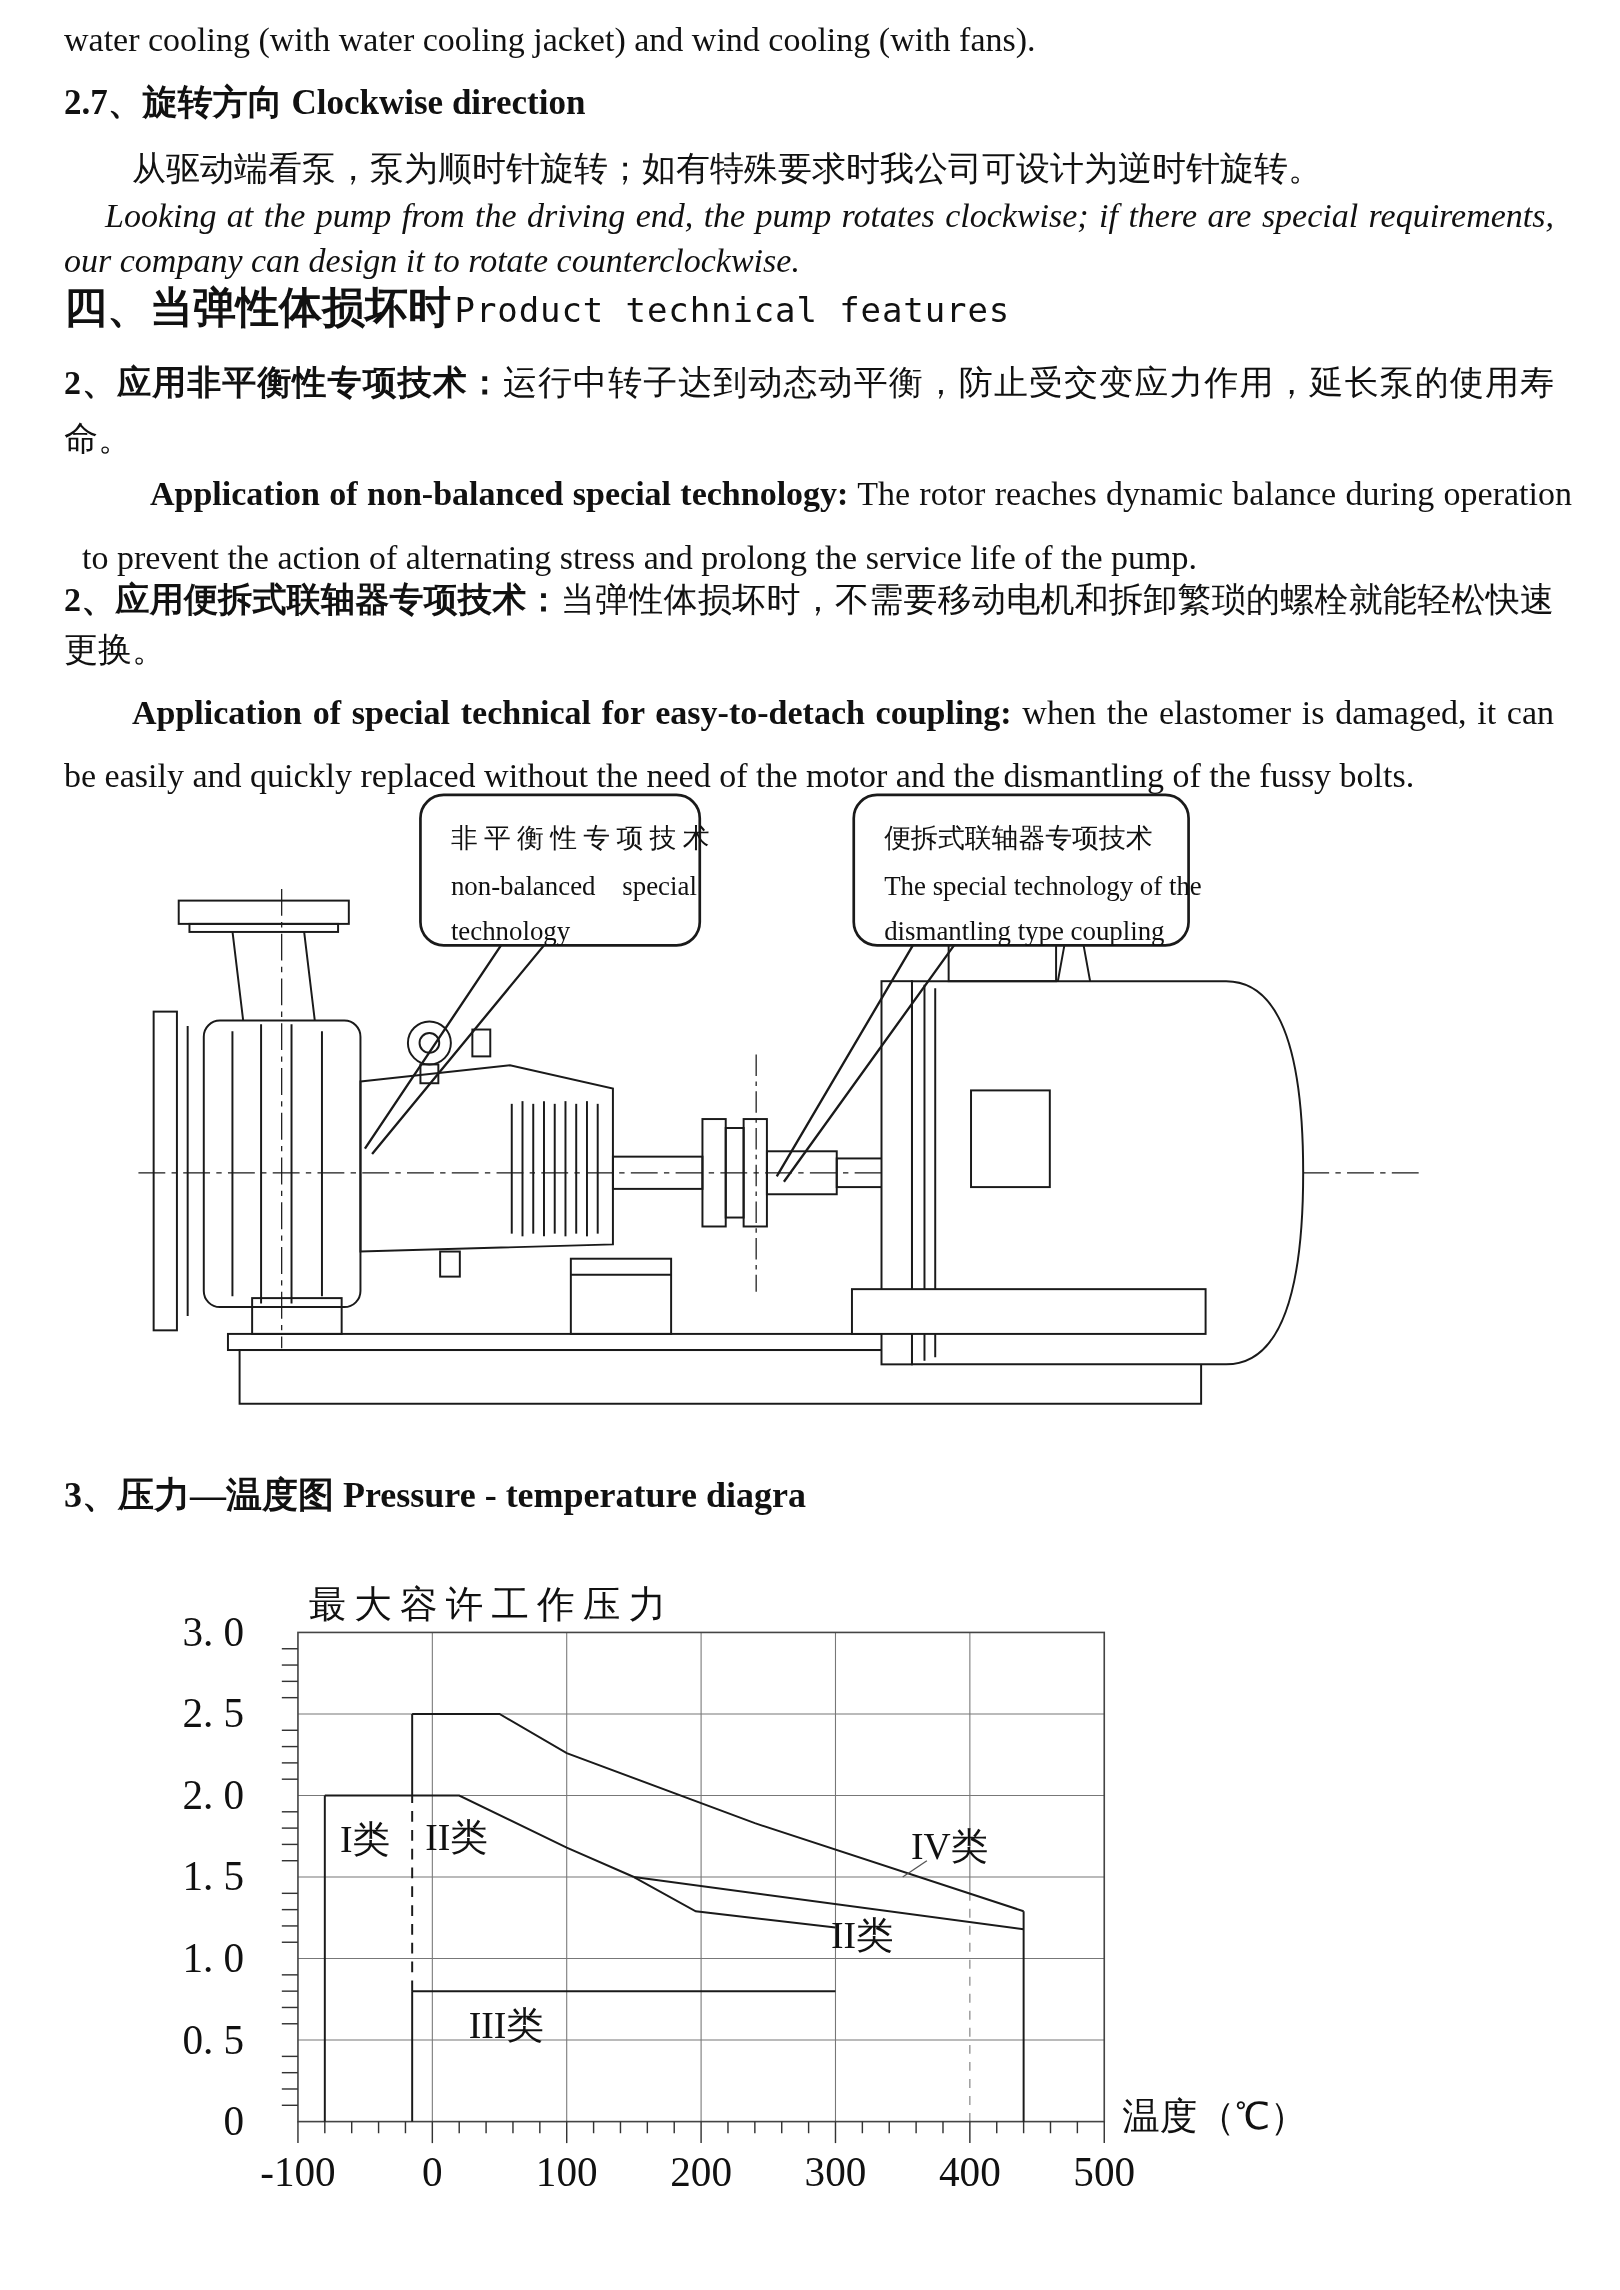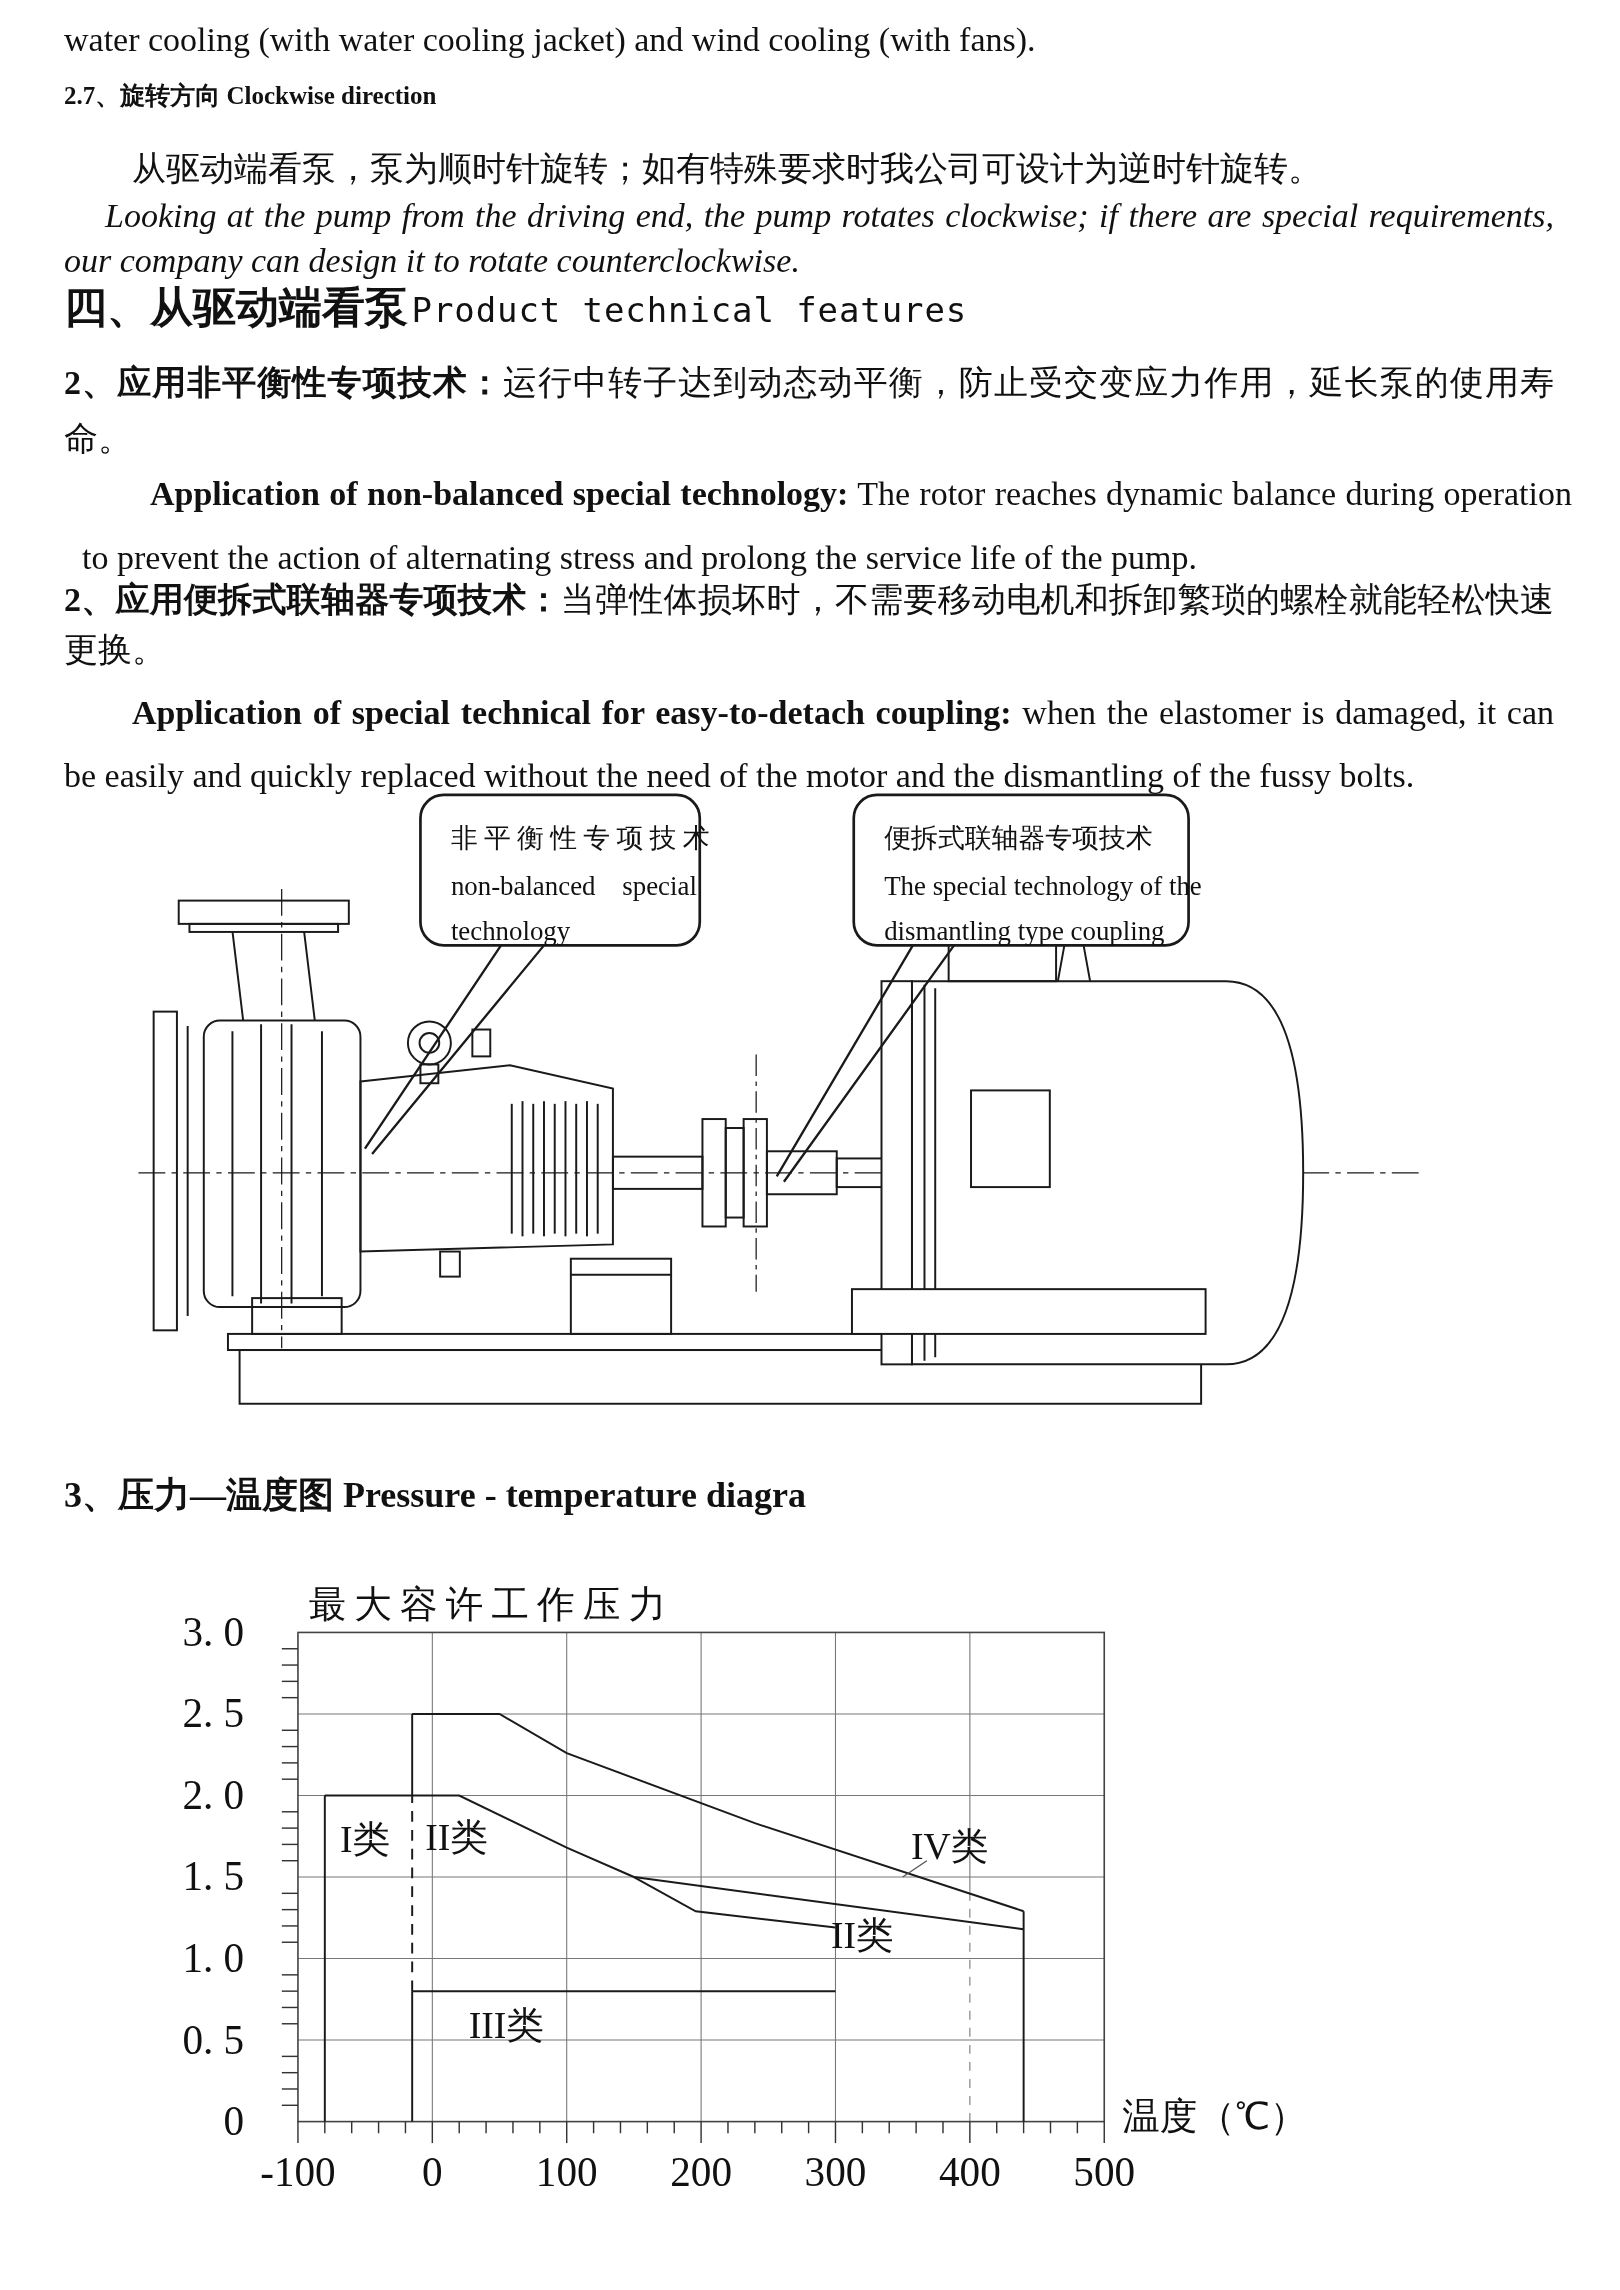--- a/index.html
+++ b/index.html
@@ -4,42 +4,42 @@
 <style>
   html,body{margin:0;padding:0;background:#ffffff;}
   .page{
     position:relative;width:1620px;height:2220px;background:#ffffff;
     font-family:"Liberation Serif", serif;color:#111;overflow:hidden;
   }
   .tb{position:absolute;left:64px;width:1490px;}
   .body-text{font-size:34px;line-height:47px;}
   .just{text-align:justify;}
   .bold{font-weight:bold;}
-  .h27{font-size:25px;font-weight:bold;font-family:Liberation Serif, serif;}
+  .h27{font-size:35px;font-weight:bold;font-family:Liberation Serif, serif;}
   .h4cn{font-size:43px;font-weight:bold;}
   .h4en{font-size:34px;font-family:"DejaVu Sans Mono", monospace;font-weight:normal;letter-spacing:0.9px;}
   .h3{font-size:36px;font-weight:bold;}
   svg text{fill:#111;}
   .cjk-spread{letter-spacing:7px;}
   .pre{white-space:pre;}
 </style>
 </head>
 <body>
 
 <div class="page">
 
   <div class="tb body-text" style="top:16px;">water cooling (with water cooling jacket) and wind cooling (with fans).</div>
 
   <div class="tb h27" style="top:79px;">2.7、旋转方向  Clockwise direction</div>
 
   <div class="tb body-text" style="top:145px;text-indent:68px;">从驱动端看泵，泵为顺时针旋转；如有特殊要求时我公司可设计为逆时针旋转。</div>
   <div class="tb body-text just" style="top:193px;line-height:45px;text-indent:41px;font-style:italic;">Looking at the pump from the driving end, the pump rotates clockwise; if there are special requirements, our company can design it to rotate counterclockwise.</div>
 
   <div class="tb" style="top:279px;">
-    <span class="h4cn">四、从驱动端看泵</span>
+    <span class="h4cn">四、当弹性体损坏时</span>
     <span class="h4en">Product technical features</span>
   </div>
 
   <div class="tb body-text just" style="top:355px;line-height:56px;">
     <span class="bold">2、应用非平衡性专项技术：</span><span>运行中转子达到动态动平衡，防止受交变应力作用，延长泵的使用寿命。</span>
   </div>
   <div class="tb body-text just" style="top:462px;line-height:64px;text-indent:68px;margin-left:18px;">
     <span class="bold">Application of non-balanced special technology:</span><span> The rotor reaches dynamic balance during operation to prevent the action of alternating stress and prolong the service life of the pump.</span>
   </div>
 

